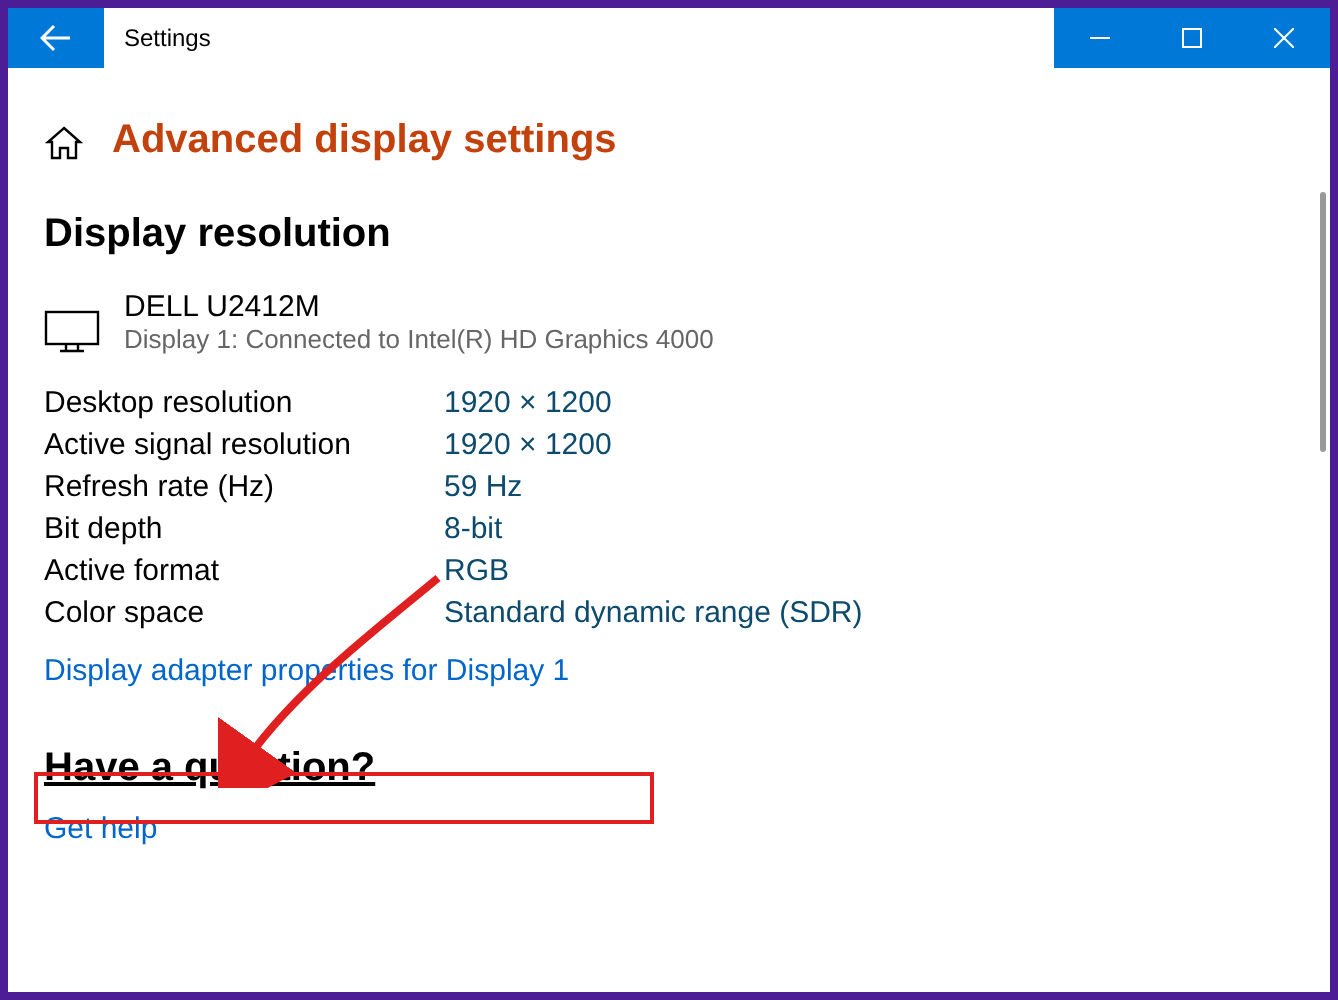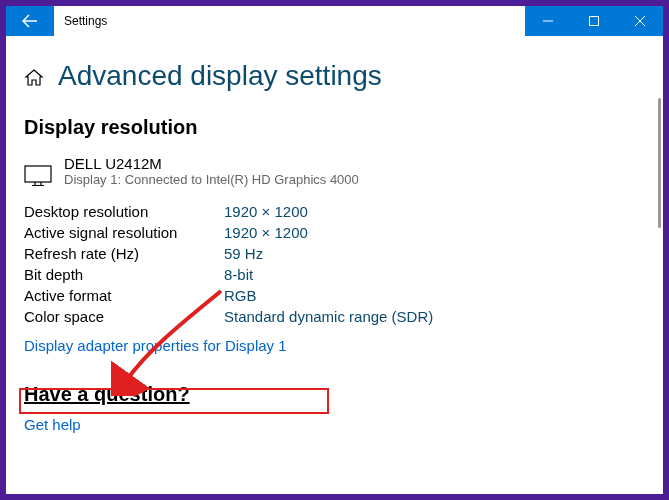--- a/index.html
+++ b/index.html
@@ -1,28 +1,28 @@
 <!DOCTYPE html>
 <html><head>
 <meta charset="utf-8">
 <style>
   * { margin: 0; padding: 0; box-sizing: border-box; }
   body { font-family: "Segoe UI", -apple-system, sans-serif; background: #fff; }
-  .window { width: 669px; height: 500px; background: #fff; border: 6px solid #4c1d95; position: relative; overflow: hidden; }
+  .window { width: 669px; height: 500px; background: #fff; border: 4px solid #4c1d95; position: relative; overflow: hidden; }
   .titlebar { height: 30px; display: flex; align-items: center; background: #fff; }
   .back-btn { width: 48px; height: 30px; background: #0078d7; display: flex; align-items: center; justify-content: center; color: #fff; cursor: pointer; }
   .back-btn svg { width: 16px; height: 16px; }
   .title-text { margin-left: 10px; font-size: 12px; color: #000; flex: 1; }
   .window-controls { display: flex; }
   .window-controls .ctrl { width: 46px; height: 30px; display: flex; align-items: center; justify-content: center; background: #0078d7; color: #fff; cursor: pointer; }
   .window-controls .ctrl svg { width: 10px; height: 10px; }
   .content { padding: 12px 18px 18px 18px; height: calc(500px - 30px); overflow-y: auto; position: relative; }
   .page-header { display: flex; align-items: center; margin: 12px 0 24px 0; }
   .home-icon { width: 20px; height: 20px; margin-right: 14px; margin-top:4px; }
-  .page-title { font-size: 28px; font-weight: 400; color: #0c4a6e; }
+  .page-title { font-size: 20px; font-weight: 700; color: #c2410c; }
   .section-title { font-size: 20px; font-weight: 600; margin-bottom: 16px; color: #000; }
   .monitor-row { display: flex; align-items: flex-end; margin-bottom: 16px; }
   .monitor-icon { width: 28px; height: 22px; margin-right: 12px; margin-top: 2px; flex-shrink: 0; }
   .monitor-name { font-size: 15px; color: #000; }
   .monitor-sub { font-size: 13px; color: #666; }
   .prop-row { display: flex; font-size: 15px; margin-bottom: 4px; }
   .prop-label { width: 200px; color: #000; }
   .prop-value { color: #0c4a6e; }
   .link { color: #0066cc; font-size: 15px; cursor: pointer; margin-top: 8px; display: inline-block; }
   .link.small { margin-top: 6px; }

